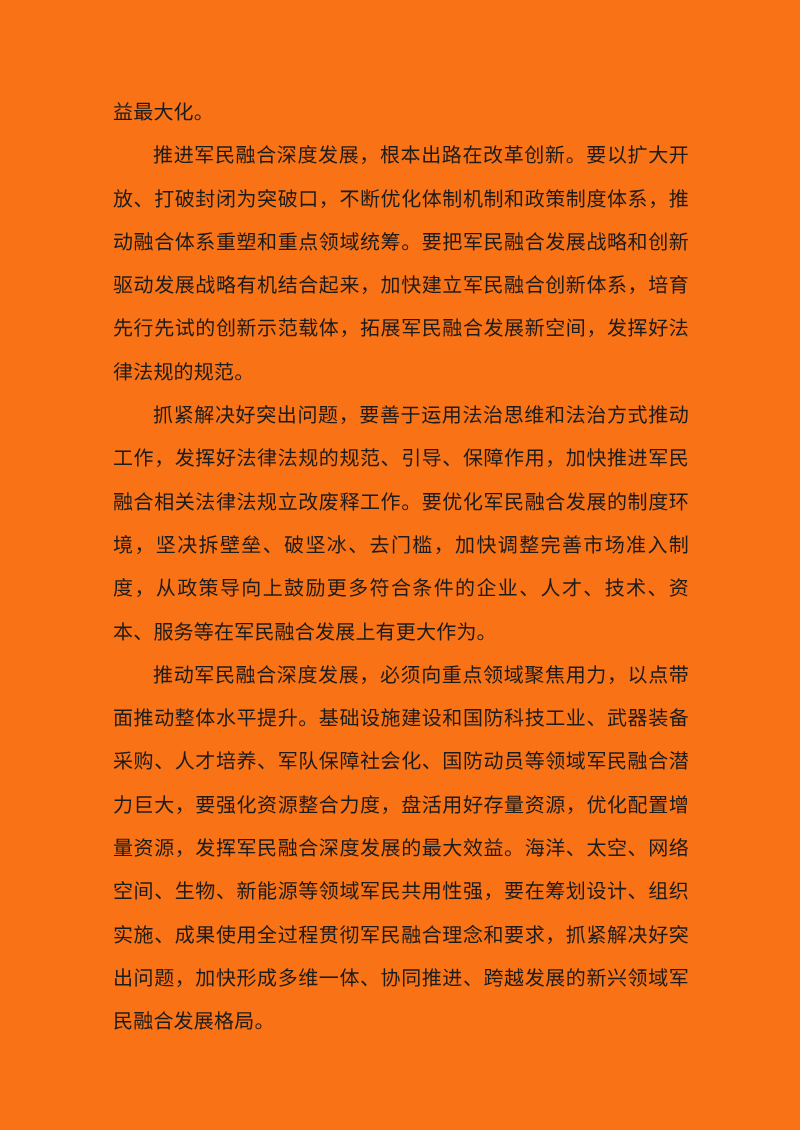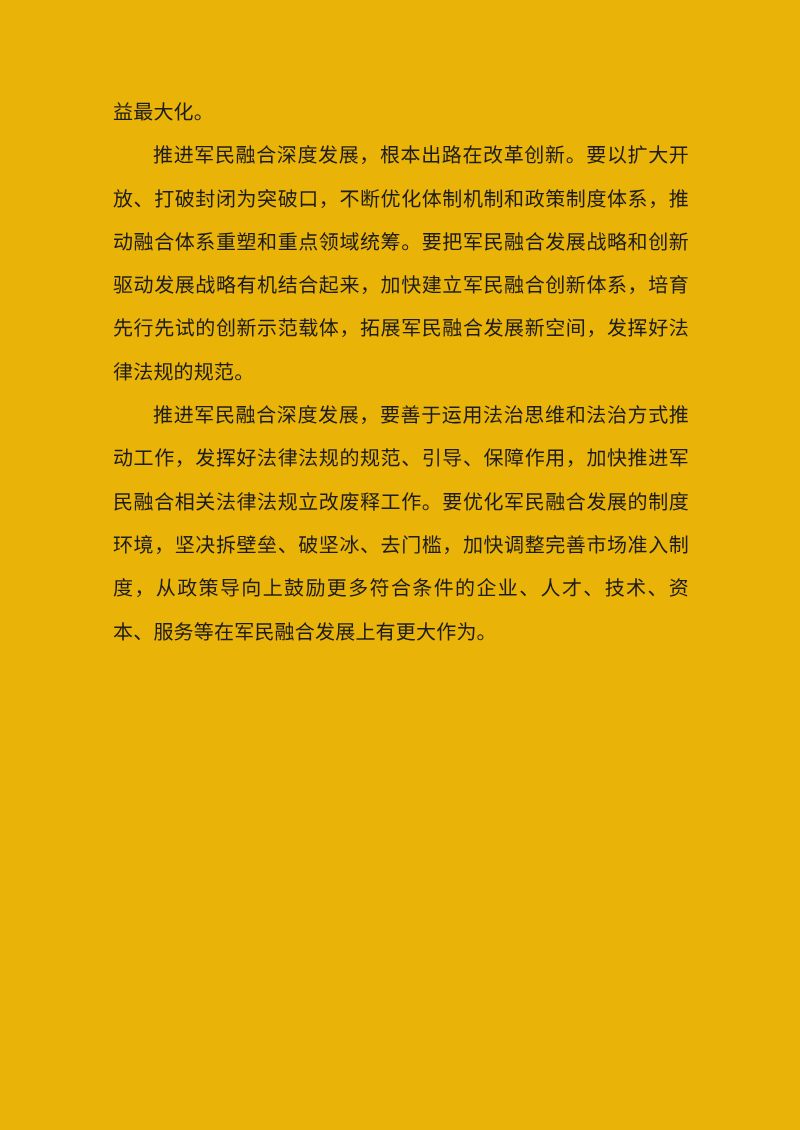--- a/index.html
+++ b/index.html
@@ -4,21 +4,21 @@
 <style>
   html, body {
     margin: 0;
     padding: 0;
     background: #ffffff;
   }
   .page {
     position: relative;
     width: 800px;
     height: 1130px;
-    background: #eab308;
+    background: #f97316;
     overflow: hidden;
     box-sizing: border-box;
     padding: 91px 111px 0 113px;
     font-family: "Liberation Sans", "DejaVu Sans", sans-serif;
   }
   .doc-body {
     width: 576px;
   }
   .para {
     margin: 0;
@@ -34,15 +34,16 @@
     text-indent: 2em;
   }
 </style>
 </head>
 <body>
 
 <div class="page">
   <div class="doc-body">
     <p class="para">益最大化。</p>
     <p class="para indent">推进军民融合深度发展，根本出路在改革创新。要以扩大开放、打破封闭为突破口，不断优化体制机制和政策制度体系，推动融合体系重塑和重点领域统筹。要把军民融合发展战略和创新驱动发展战略有机结合起来，加快建立军民融合创新体系，培育先行先试的创新示范载体，拓展军民融合发展新空间，发挥好法律法规的规范。</p>
-    <p class="para indent">推进军民融合深度发展，要善于运用法治思维和法治方式推动工作，发挥好法律法规的规范、引导、保障作用，加快推进军民融合相关法律法规立改废释工作。要优化军民融合发展的制度环境，坚决拆壁垒、破坚冰、去门槛，加快调整完善市场准入制度，从政策导向上鼓励更多符合条件的企业、人才、技术、资本、服务等在军民融合发展上有更大作为。</p>
+    <p class="para indent">抓紧解决好突出问题，要善于运用法治思维和法治方式推动工作，发挥好法律法规的规范、引导、保障作用，加快推进军民融合相关法律法规立改废释工作。要优化军民融合发展的制度环境，坚决拆壁垒、破坚冰、去门槛，加快调整完善市场准入制度，从政策导向上鼓励更多符合条件的企业、人才、技术、资本、服务等在军民融合发展上有更大作为。</p>
+    <p class="para indent">推动军民融合深度发展，必须向重点领域聚焦用力，以点带面推动整体水平提升。基础设施建设和国防科技工业、武器装备采购、人才培养、军队保障社会化、国防动员等领域军民融合潜力巨大，要强化资源整合力度，盘活用好存量资源，优化配置增量资源，发挥军民融合深度发展的最大效益。海洋、太空、网络空间、生物、新能源等领域军民共用性强，要在筹划设计、组织实施、成果使用全过程贯彻军民融合理念和要求，抓紧解决好突出问题，加快形成多维一体、协同推进、跨越发展的新兴领域军民融合发展格局。</p>
   </div>
 </div>
 
 </body></html>

